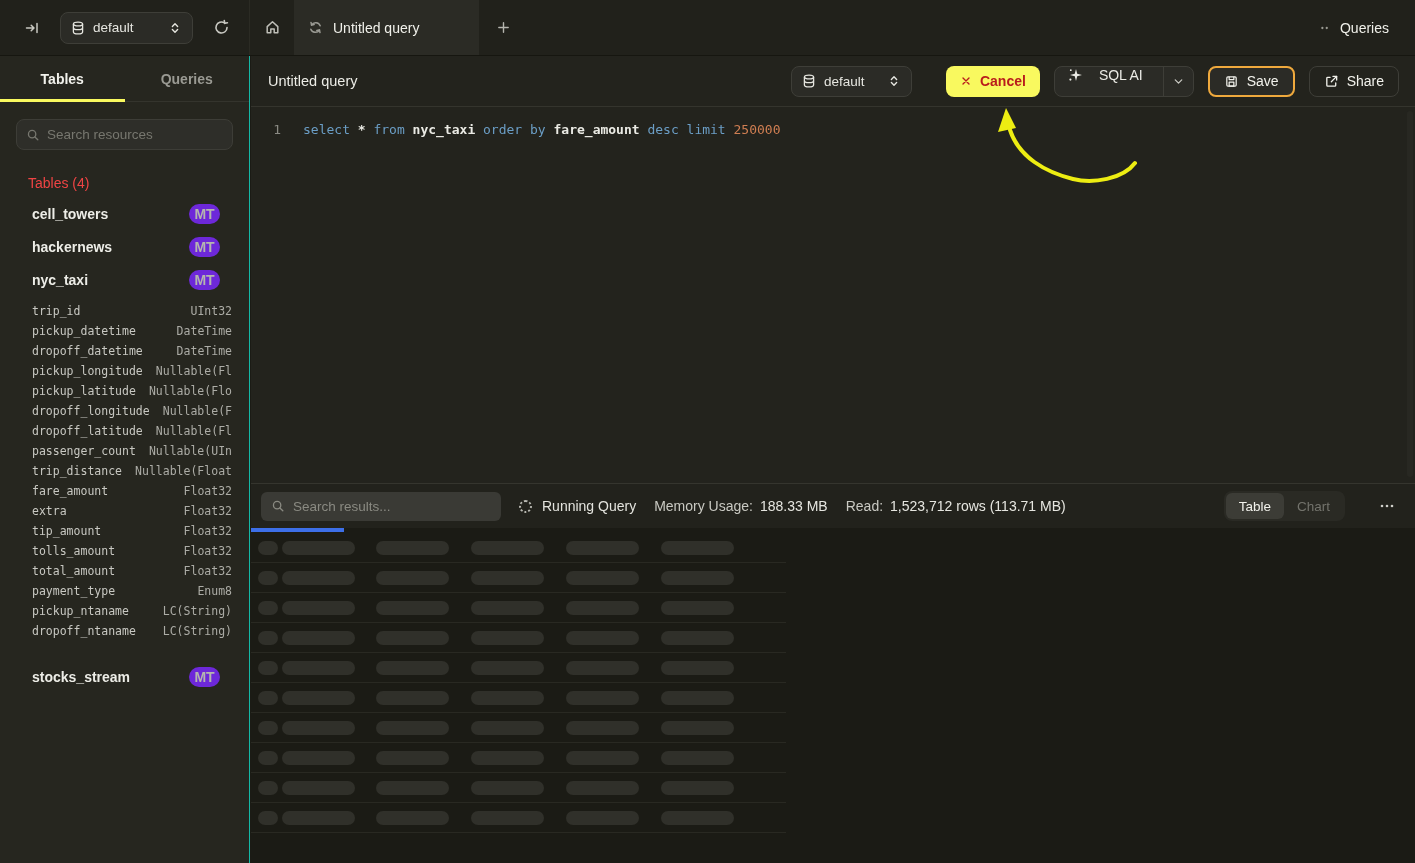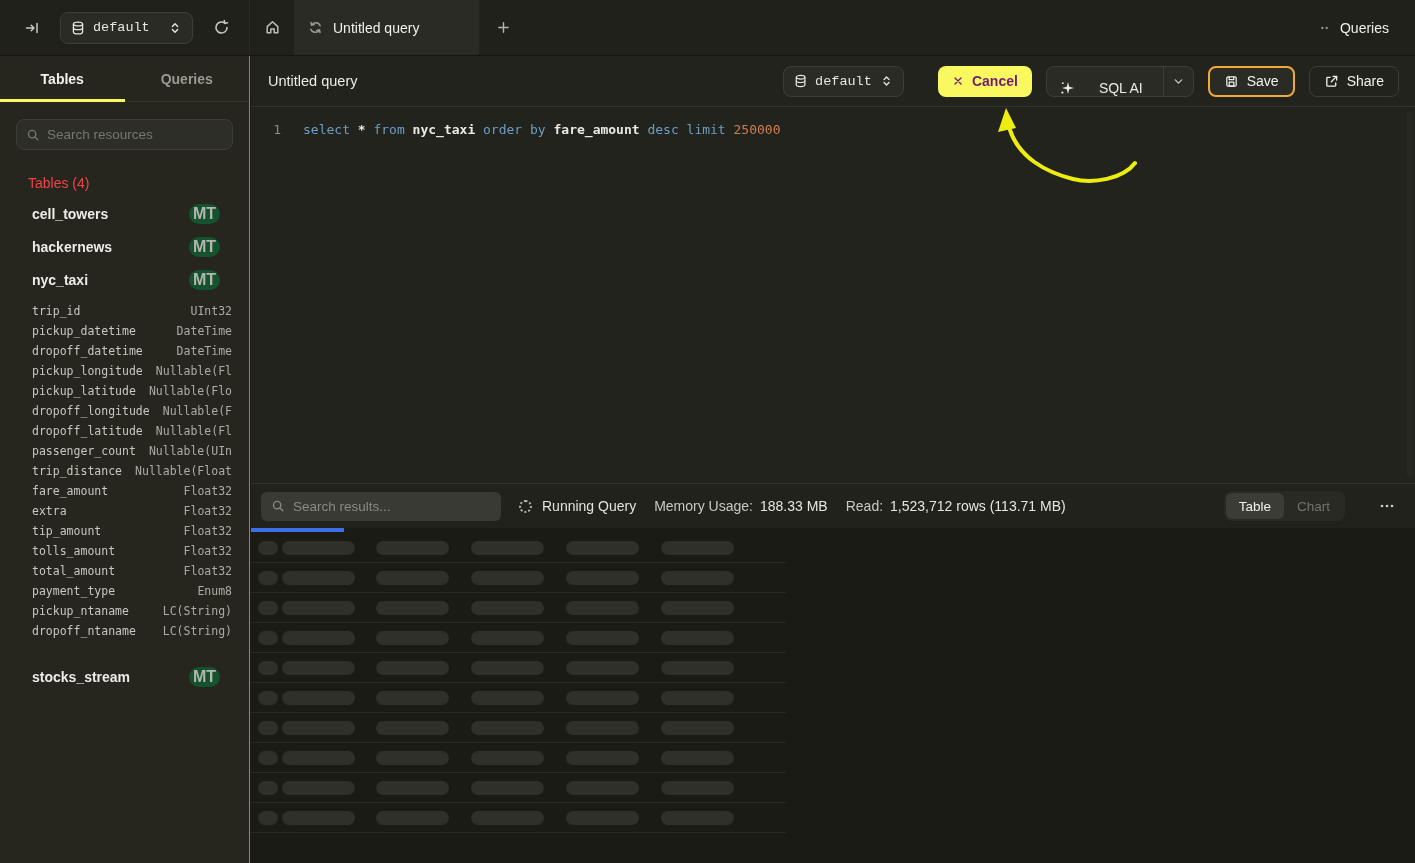--- a/index.html
+++ b/index.html
@@ -9,21 +9,21 @@
   
   .topbar { position:absolute; left:0; top:0; width:1415px; height:56px;
             background:#21211B; border-bottom:1px solid #161610; display:flex; align-items:stretch; }
   .topbar-left { width:250px; display:flex; align-items:center; padding:0 14px 0 18px; gap:14px;
                  border-right:1px solid #2B2B24; }
   .icon-btn { display:flex; align-items:center; justify-content:center; width:28px; height:28px;
               color:#C9C9C2; border-radius:6px; cursor:pointer; flex:0 0 auto; }
   .select-pill { display:flex; align-items:center; gap:8px; height:32px; padding:0 10px;
                  background:#2B2B26; border:1px solid #3E3E38; border-radius:8px;
                  color:#E6E6E0; font-size:13.5px; cursor:pointer; }
-  .select-pill .grow { flex:1;font-family:Liberation Mono, monospace; }
+  .select-pill .grow { flex:1; }
   .topbar-left .select-pill { width:135px; }
   .tabstrip { flex:1; display:flex; align-items:stretch; }
   .home-btn { width:44px; display:flex; align-items:center; justify-content:center; color:#BFBFB8; cursor:pointer; }
   .query-tab { width:185px; background:#2B2B25; display:flex; align-items:center; gap:10px;
                padding:0 14px; cursor:pointer; }
   .query-tab .tab-title { font-size:14px; color:#F0F0EA; font-weight:500; white-space:nowrap; }
   .tab-sync { color:#9A9A93; display:flex; }
   .new-tab-btn { width:48px; display:flex; align-items:center; justify-content:center; color:#B5B5AE; cursor:pointer; }
   .topbar-spacer { flex:1; }
   .queries-btn { display:flex; align-items:center; gap:8px; padding:0 26px 0 10px; color:#F0F0EA;
@@ -45,41 +45,41 @@
   .sidebar-search { margin:17px 16px 0 16px; height:31px; background:#2E2E29; border:1px solid #3D3D37;
                  border-radius:8px; display:flex; align-items:center; padding:0 9px; gap:7px; flex:0 0 auto; }
   .sidebar-search input { flex:1; background:transparent; border:none; outline:none; color:#D5D5CE;
                  font-size:13.5px; font-family:"Liberation Sans",sans-serif; }
   .sidebar-search input::placeholder { color:#77776F; }
   .sidebar-search .sicon { color:#77776F; display:flex; }
   .section-label { margin:25px 0 6px 28px; font-size:14px; color:#ef4444; flex:0 0 auto; }
   .tables-list { flex:1; overflow:hidden; padding-bottom:10px; }
   .table-item { display:flex; align-items:center; height:33px; padding:0 29px 0 32px; cursor:pointer; }
   .table-item .tname { flex:1; font-size:14px; font-weight:700; color:#EDEDE7; }
-  .mt-badge { width:31px; height:20px; border-radius:10px; background:#14532d; color:#B5B5AF;
-              font-size:16px; font-weight:700; display:flex; align-items:center; justify-content:center; }
+  .mt-badge { width:31px; height:20px; border-radius:10px; background:#6d28d9; color:#B5B5AF;
+              font-size:14px; font-weight:700; display:flex; align-items:center; justify-content:center; }
   .engine-line { padding:2px 16px 6px 32px; font-size:12.5px; color:#9A9A92; }
   .columns-list { padding:2px 17px 8px 32px; font-family:"DejaVu Sans Mono",monospace; font-size:11.5px; }
   .col-row { display:flex; justify-content:space-between; height:20px; align-items:flex-end; cursor:default; }
   .col-name { color:#C8C8C2; white-space:nowrap; }
   .col-type { color:#ACACA6; white-space:nowrap; }
   .gap-row { height:14px; }
 
   
   .main { position:absolute; left:251px; top:56px; width:1164px; height:807px;
           display:flex; flex-direction:column; background:#23231D; }
   .query-header { height:51px; flex:0 0 auto; display:flex; align-items:center; gap:14px;
           padding:0 16px 0 17px; border-bottom:1px solid #34342D; background:#23231D; }
   .qh-title { font-size:14.5px; font-weight:500; color:#ECECE6; flex:1; }
   .query-header .select-pill { width:121px; height:31px; }
   .btn { height:31px; border-radius:8px; display:flex; align-items:center; gap:8px; padding:0 14px;
          font-size:14px; font-weight:500; cursor:pointer; white-space:nowrap; }
-  .btn-cancel { background:var(--accent-yellow,#F9F95F); color:#701a75; margin-left:20px; font-weight:600; }
+  .btn-cancel { background:var(--accent-yellow,#F9F95F); color:#b91c1c; margin-left:20px; font-weight:600; }
   .btn-split { background:#2B2B26; border:1px solid #3E3E38; padding:0; color:#ECECE6; overflow:hidden; }
-  .btn-split .split-main { display:flex; align-items:flex-end; gap:24px; padding:0 12px; height:100%; }
+  .btn-split .split-main { display:flex; align-items:flex-start; gap:16px; padding:0 12px; height:100%; }
   .btn-split .split-arrow { width:30px; height:100%; display:flex; align-items:center; justify-content:center;
          border-left:1px solid #3E3E38; color:#C9C9C2; }
   .btn-save { background:#2B2B26; border:2px solid var(--save-border-amber,#EFA93D); color:#F2F2EC; }
   .btn-share { background:transparent; border:1px solid #3E3E38; color:#F2F2EC; }
 
   
   .editor { height:376px; flex:0 0 auto; position:relative; background:#23231D;
             font-family:"DejaVu Sans Mono",monospace; font-size:13px; }
   .code-line { display:flex; padding-top:14px; line-height:18px; }
   .gutter { width:30px; text-align:right; color:#8A8A83; flex:0 0 auto; }

